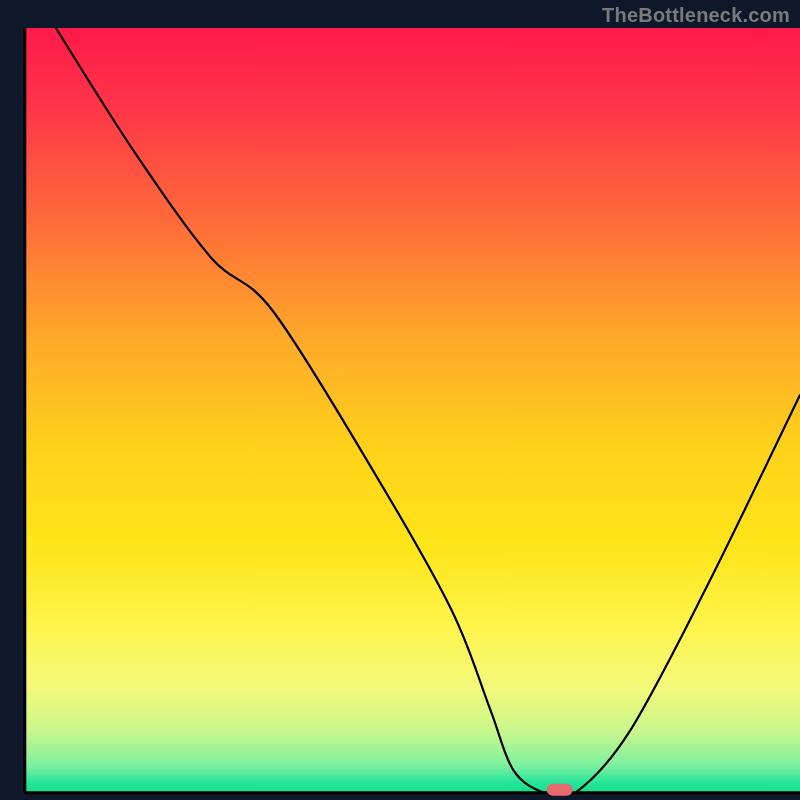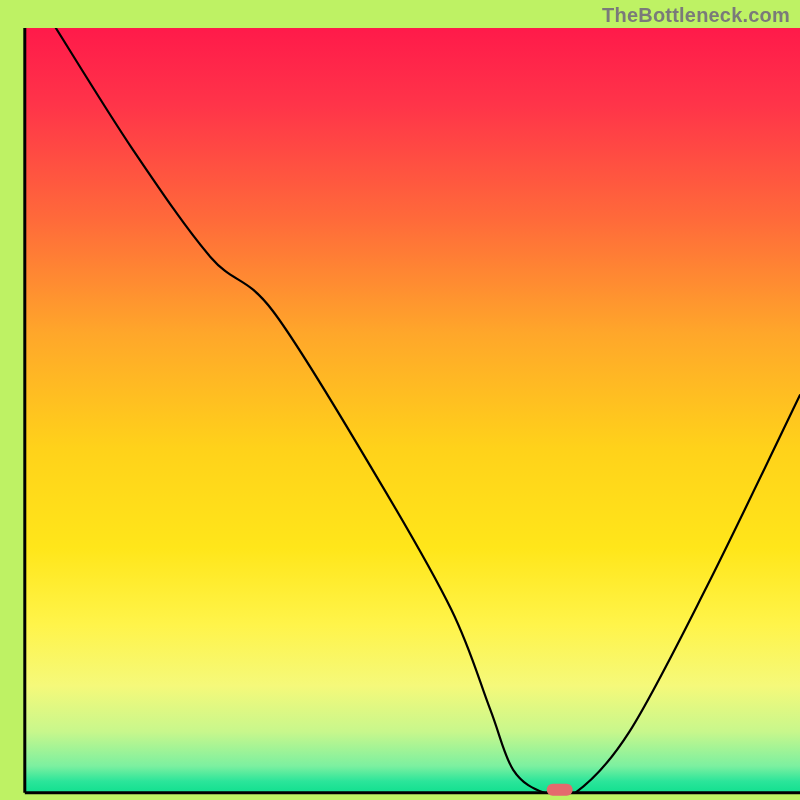--- a/index.html
+++ b/index.html
@@ -6,21 +6,21 @@
     margin: 0;
     padding: 0;
     width: 800px;
     height: 800px;
     overflow: hidden;
   }
   .container {
     position: relative;
     width: 800px;
     height: 800px;
-    background: #bef264;
+    background: #0f172a;
   }
   .watermark {
     position: absolute;
     top: 4px;
     right: 10px;
     font-family: Arial, Helvetica, sans-serif;
     font-size: 20px;
     font-weight: 600;
     color: #7a7a7a;
     letter-spacing: 0.2px;

